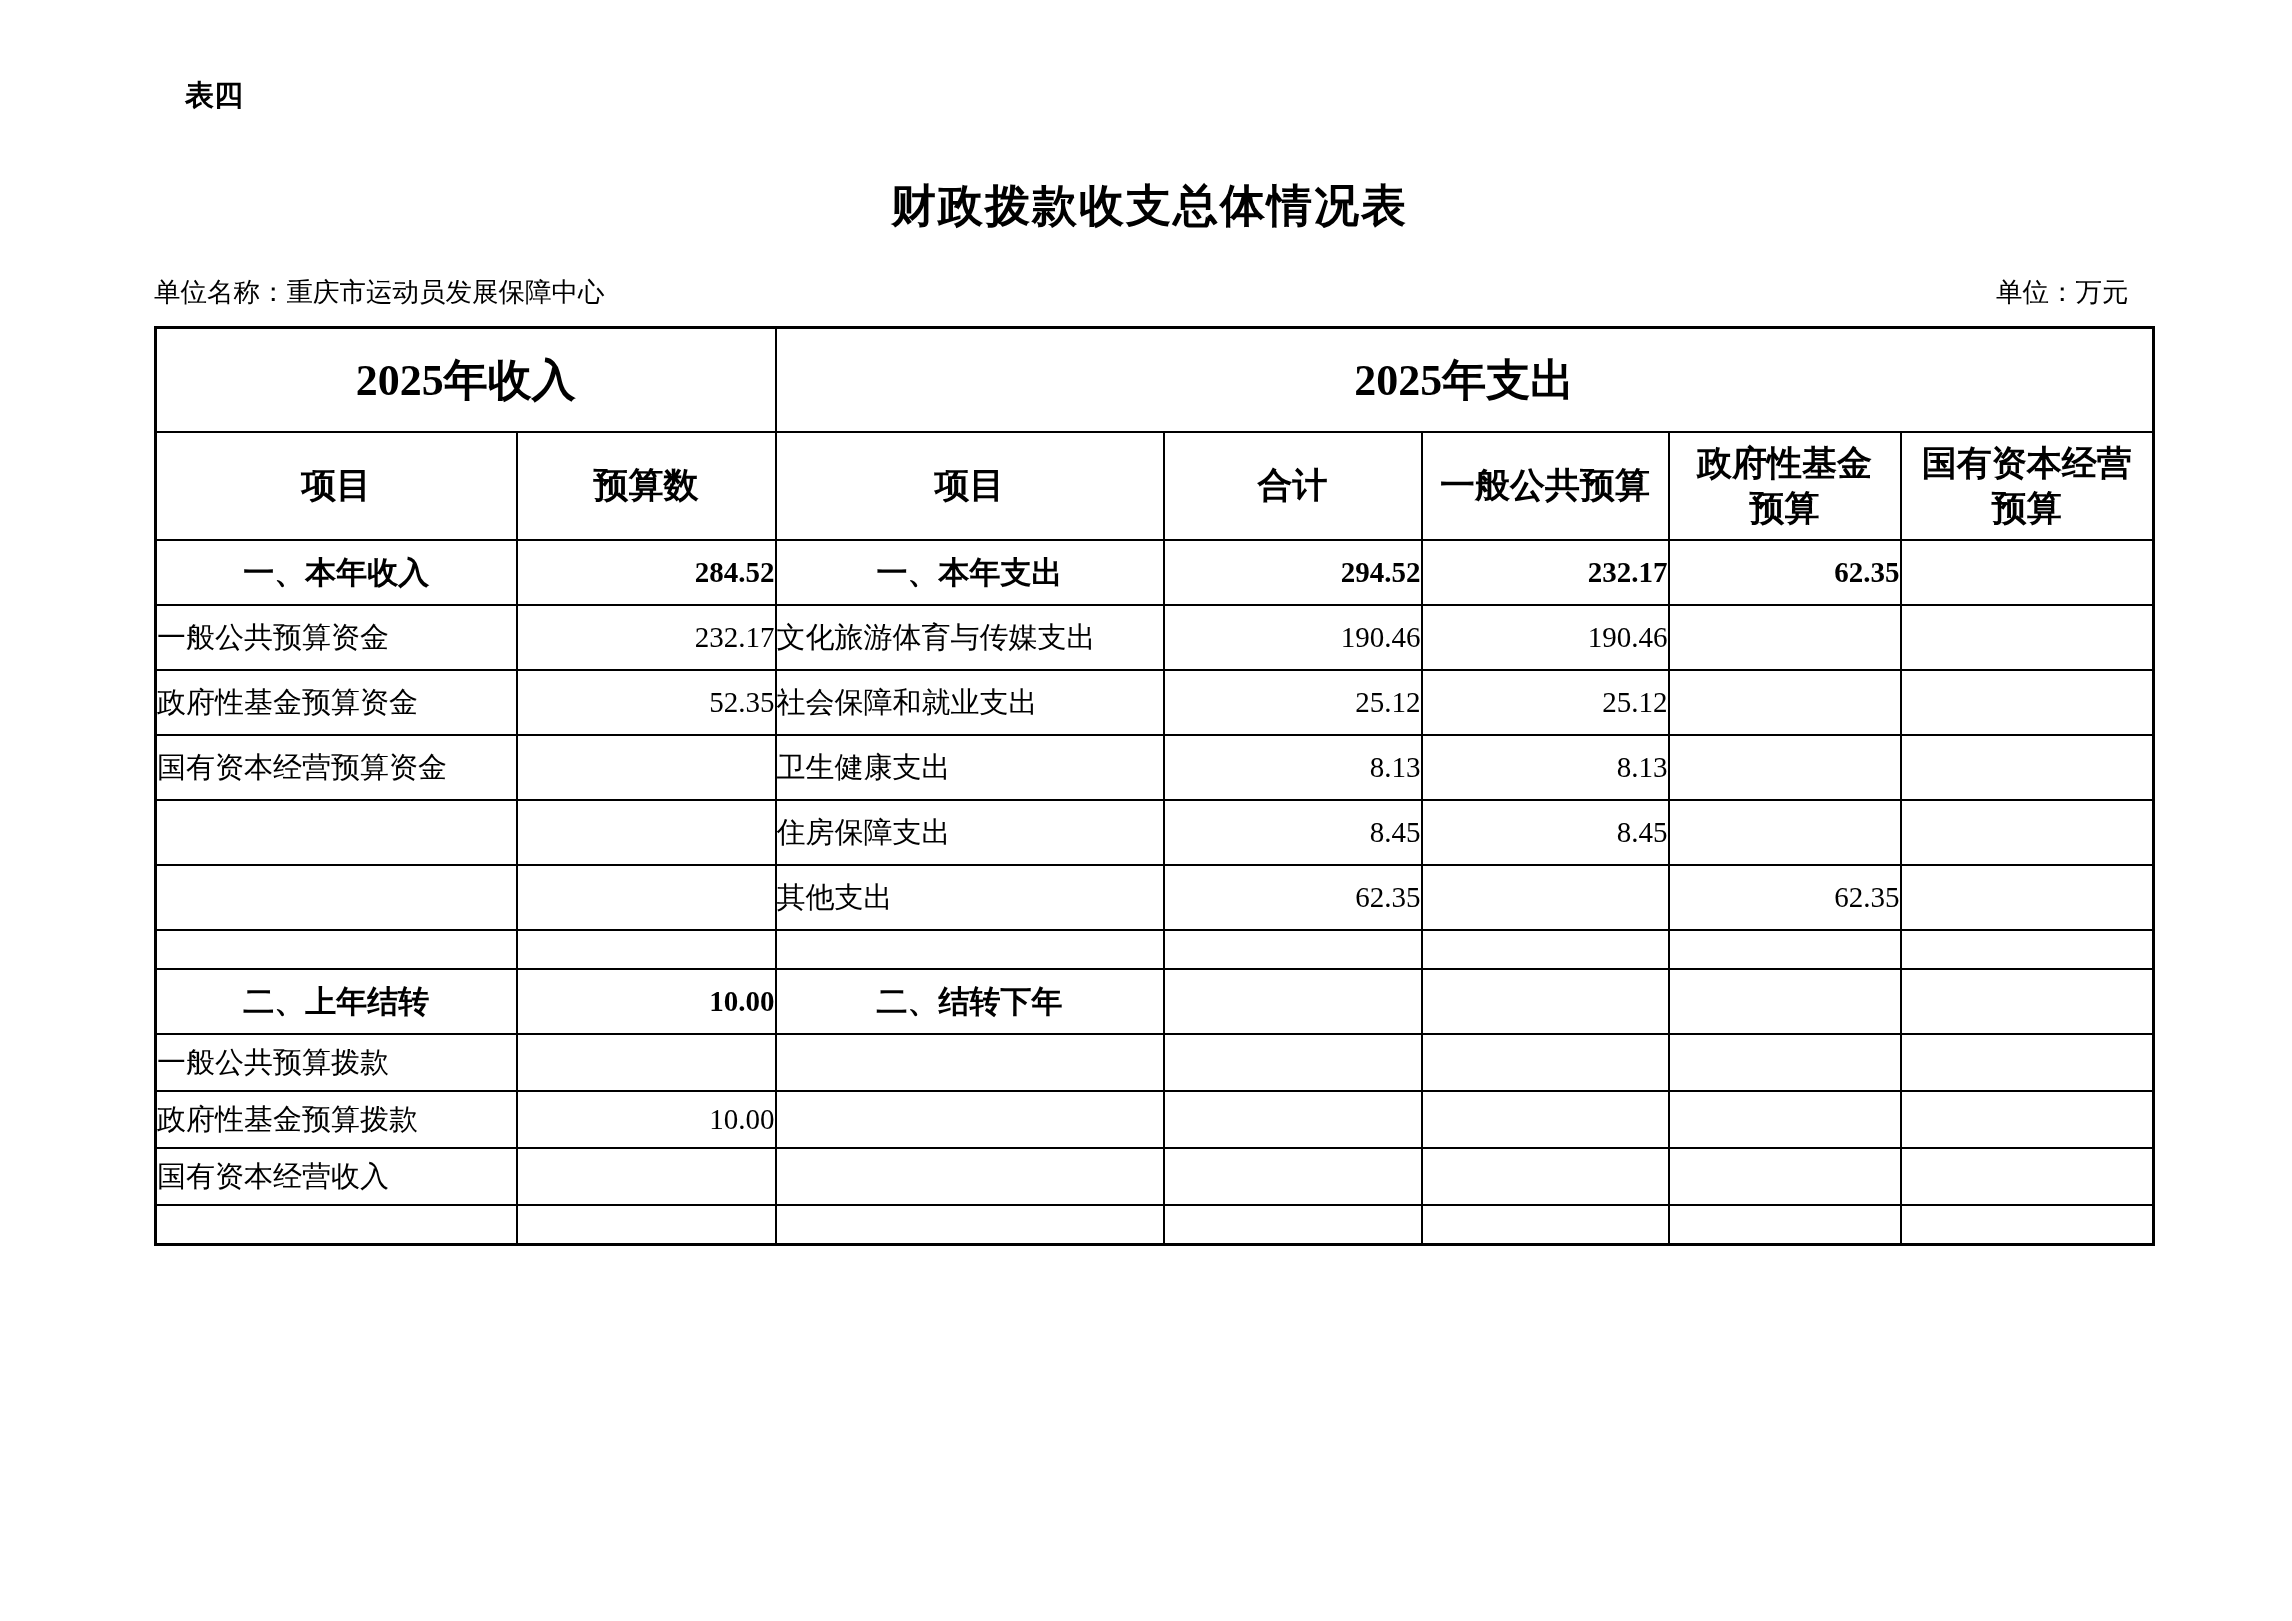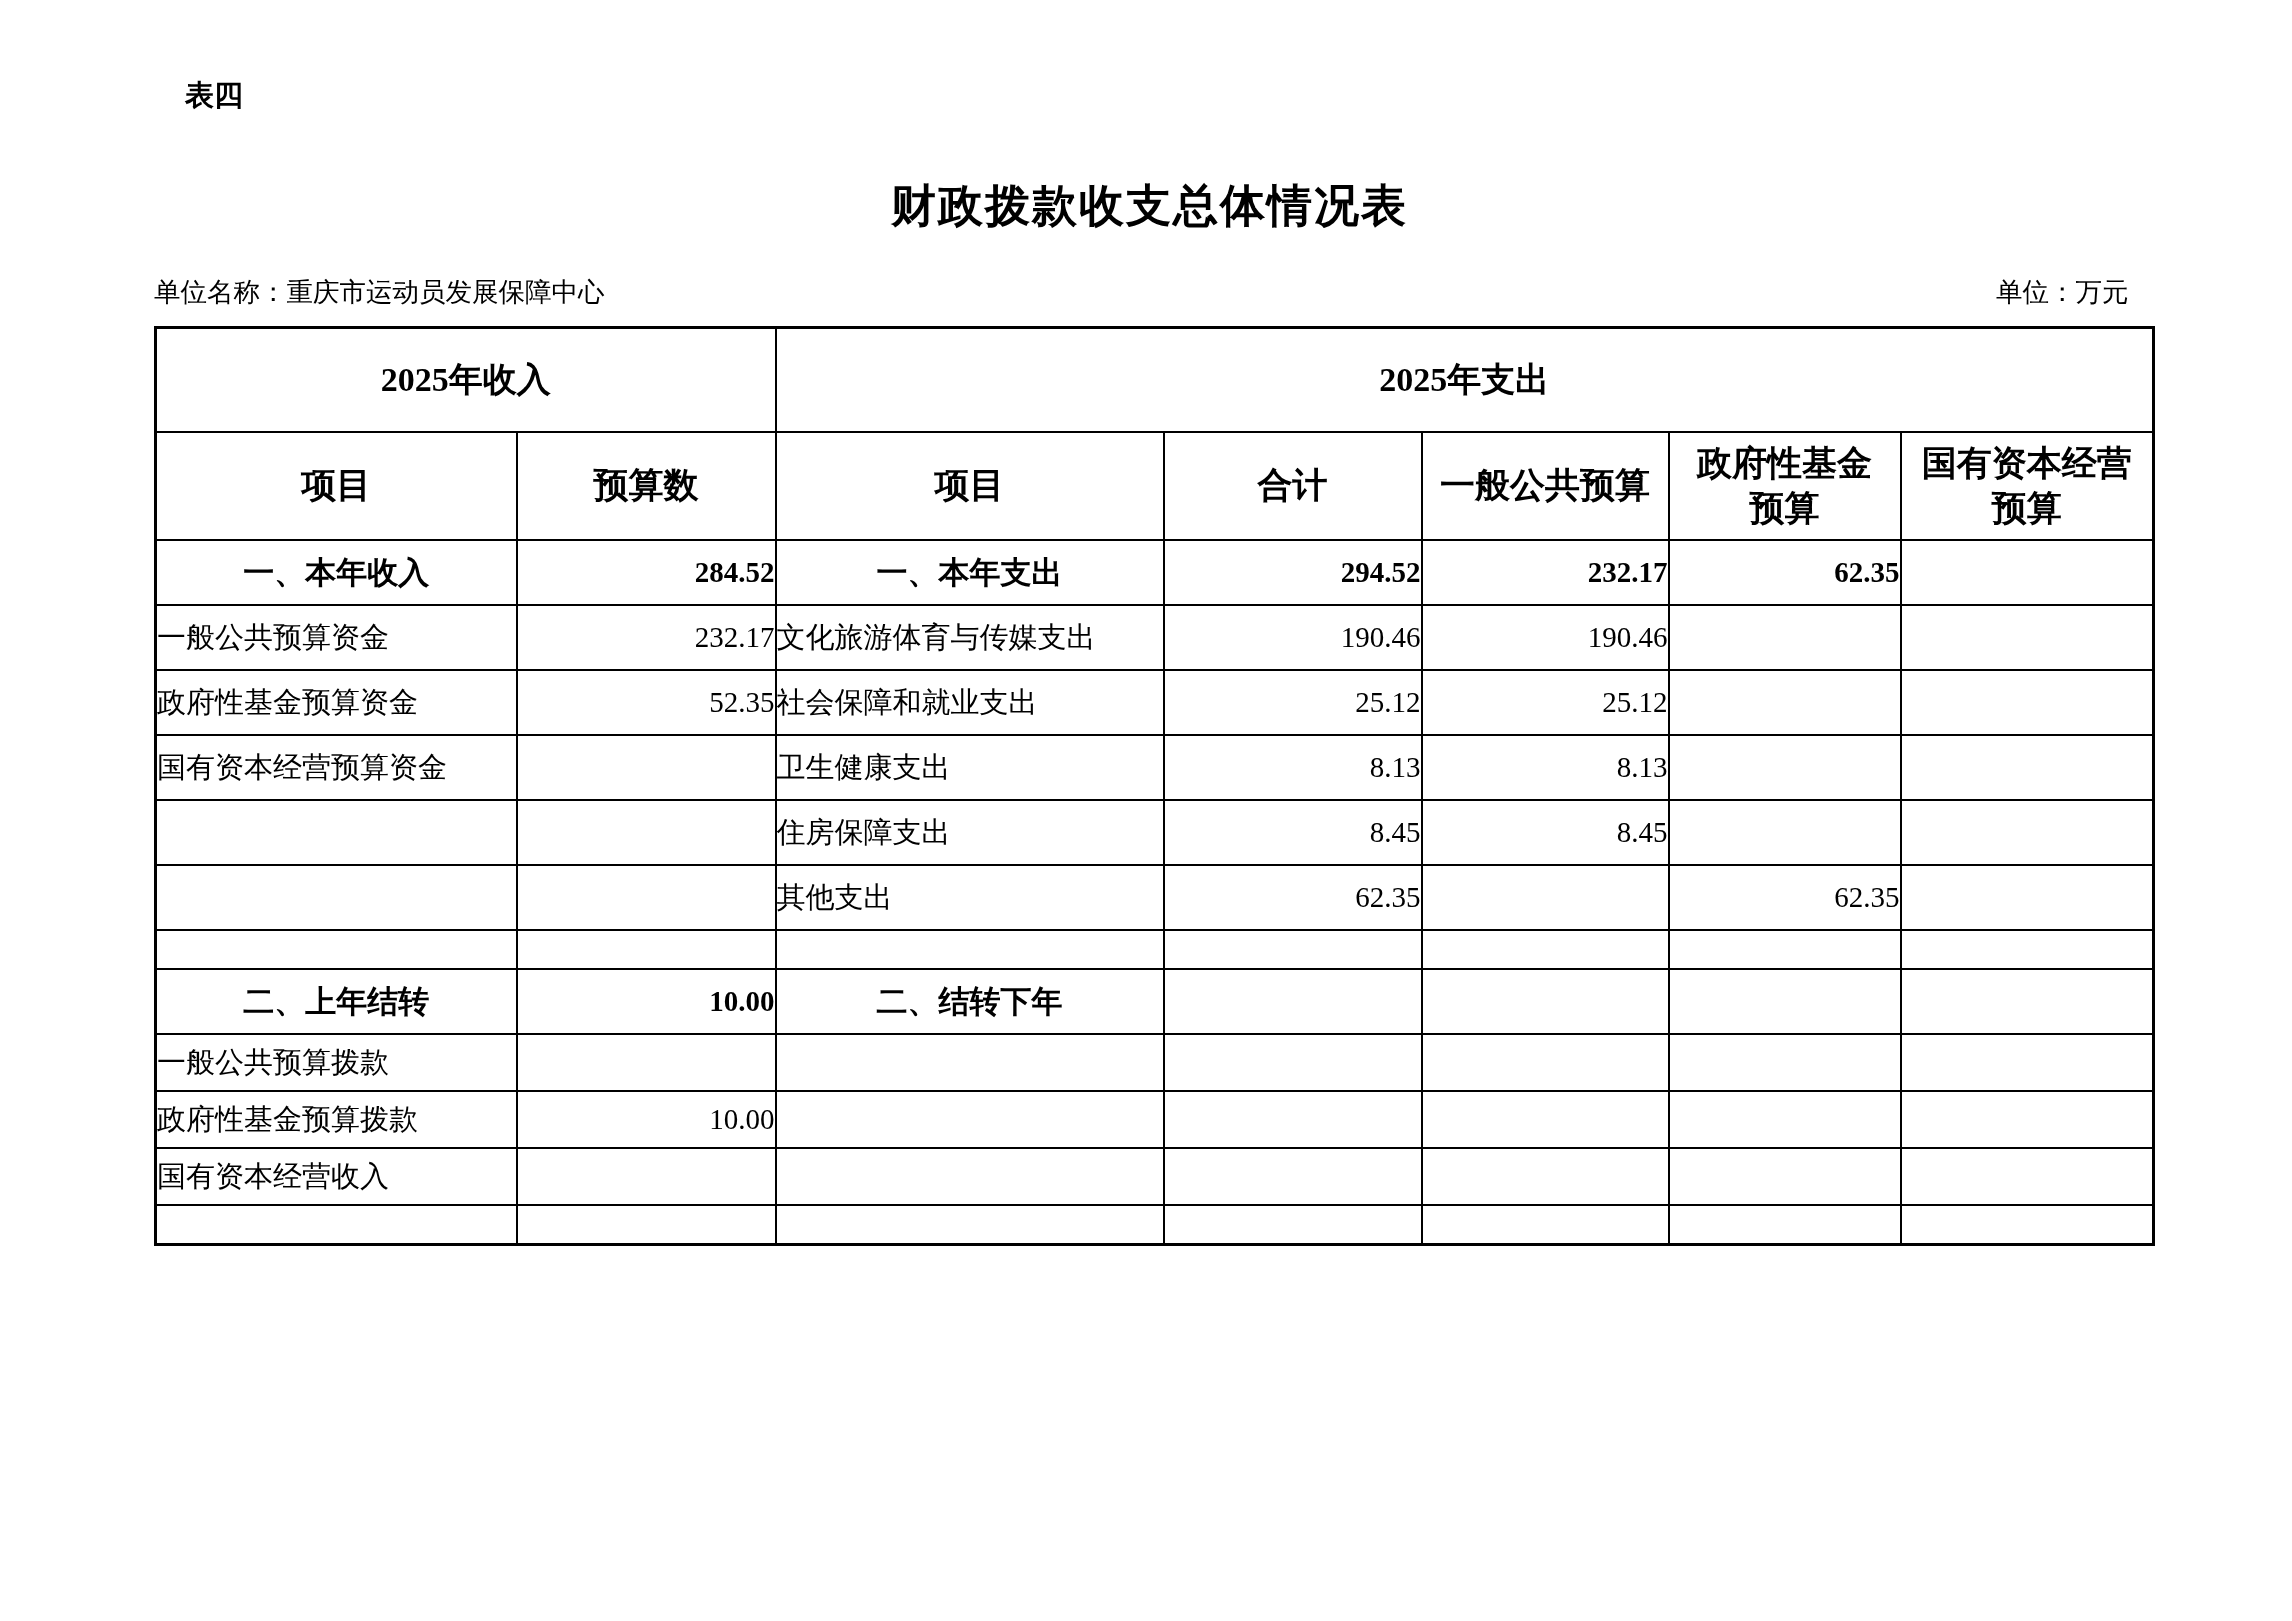--- a/index.html
+++ b/index.html
@@ -39,21 +39,21 @@
     padding:0;overflow:hidden;vertical-align:middle;
   }
   
   table.budget tr > *:first-child{border-left-width:3.9px;}
   table.budget tr > *:last-child{border-right-width:3.9px;}
   table.budget thead tr:first-child th{border-top-width:3.9px;}
   table.budget tbody tr:last-child td{border-bottom-width:3.9px;}
   
   .vdiv{border-left-width:2.9px !important;}
   
-  .gh th{height:102px;font-size:34px;font-weight:bold;text-align:center;border-bottom-width:2px;}
+  .gh th{height:102px;font-size:44px;font-weight:bold;text-align:center;border-bottom-width:2px;}
   .ch th{height:106px;font-size:35px;font-weight:bold;text-align:center;white-space:pre-line;line-height:1.3;border-bottom-width:3.9px;}
   
   tbody td{font-size:29px;height:63px;}
   .kind-item-short td{height:55px;}
   .kind-spacer td{height:37px;}
   .kind-total td{border-top-width:3.9px;}
   .c-label{text-align:left;padding-left:7.8px;}
   .c-num{text-align:right;padding-right:9.8px;}
   .kind-section .c-label,.kind-total .c-label{
     text-align:center;font-weight:bold;font-size:31px;padding-left:0;margin-top:30px;

